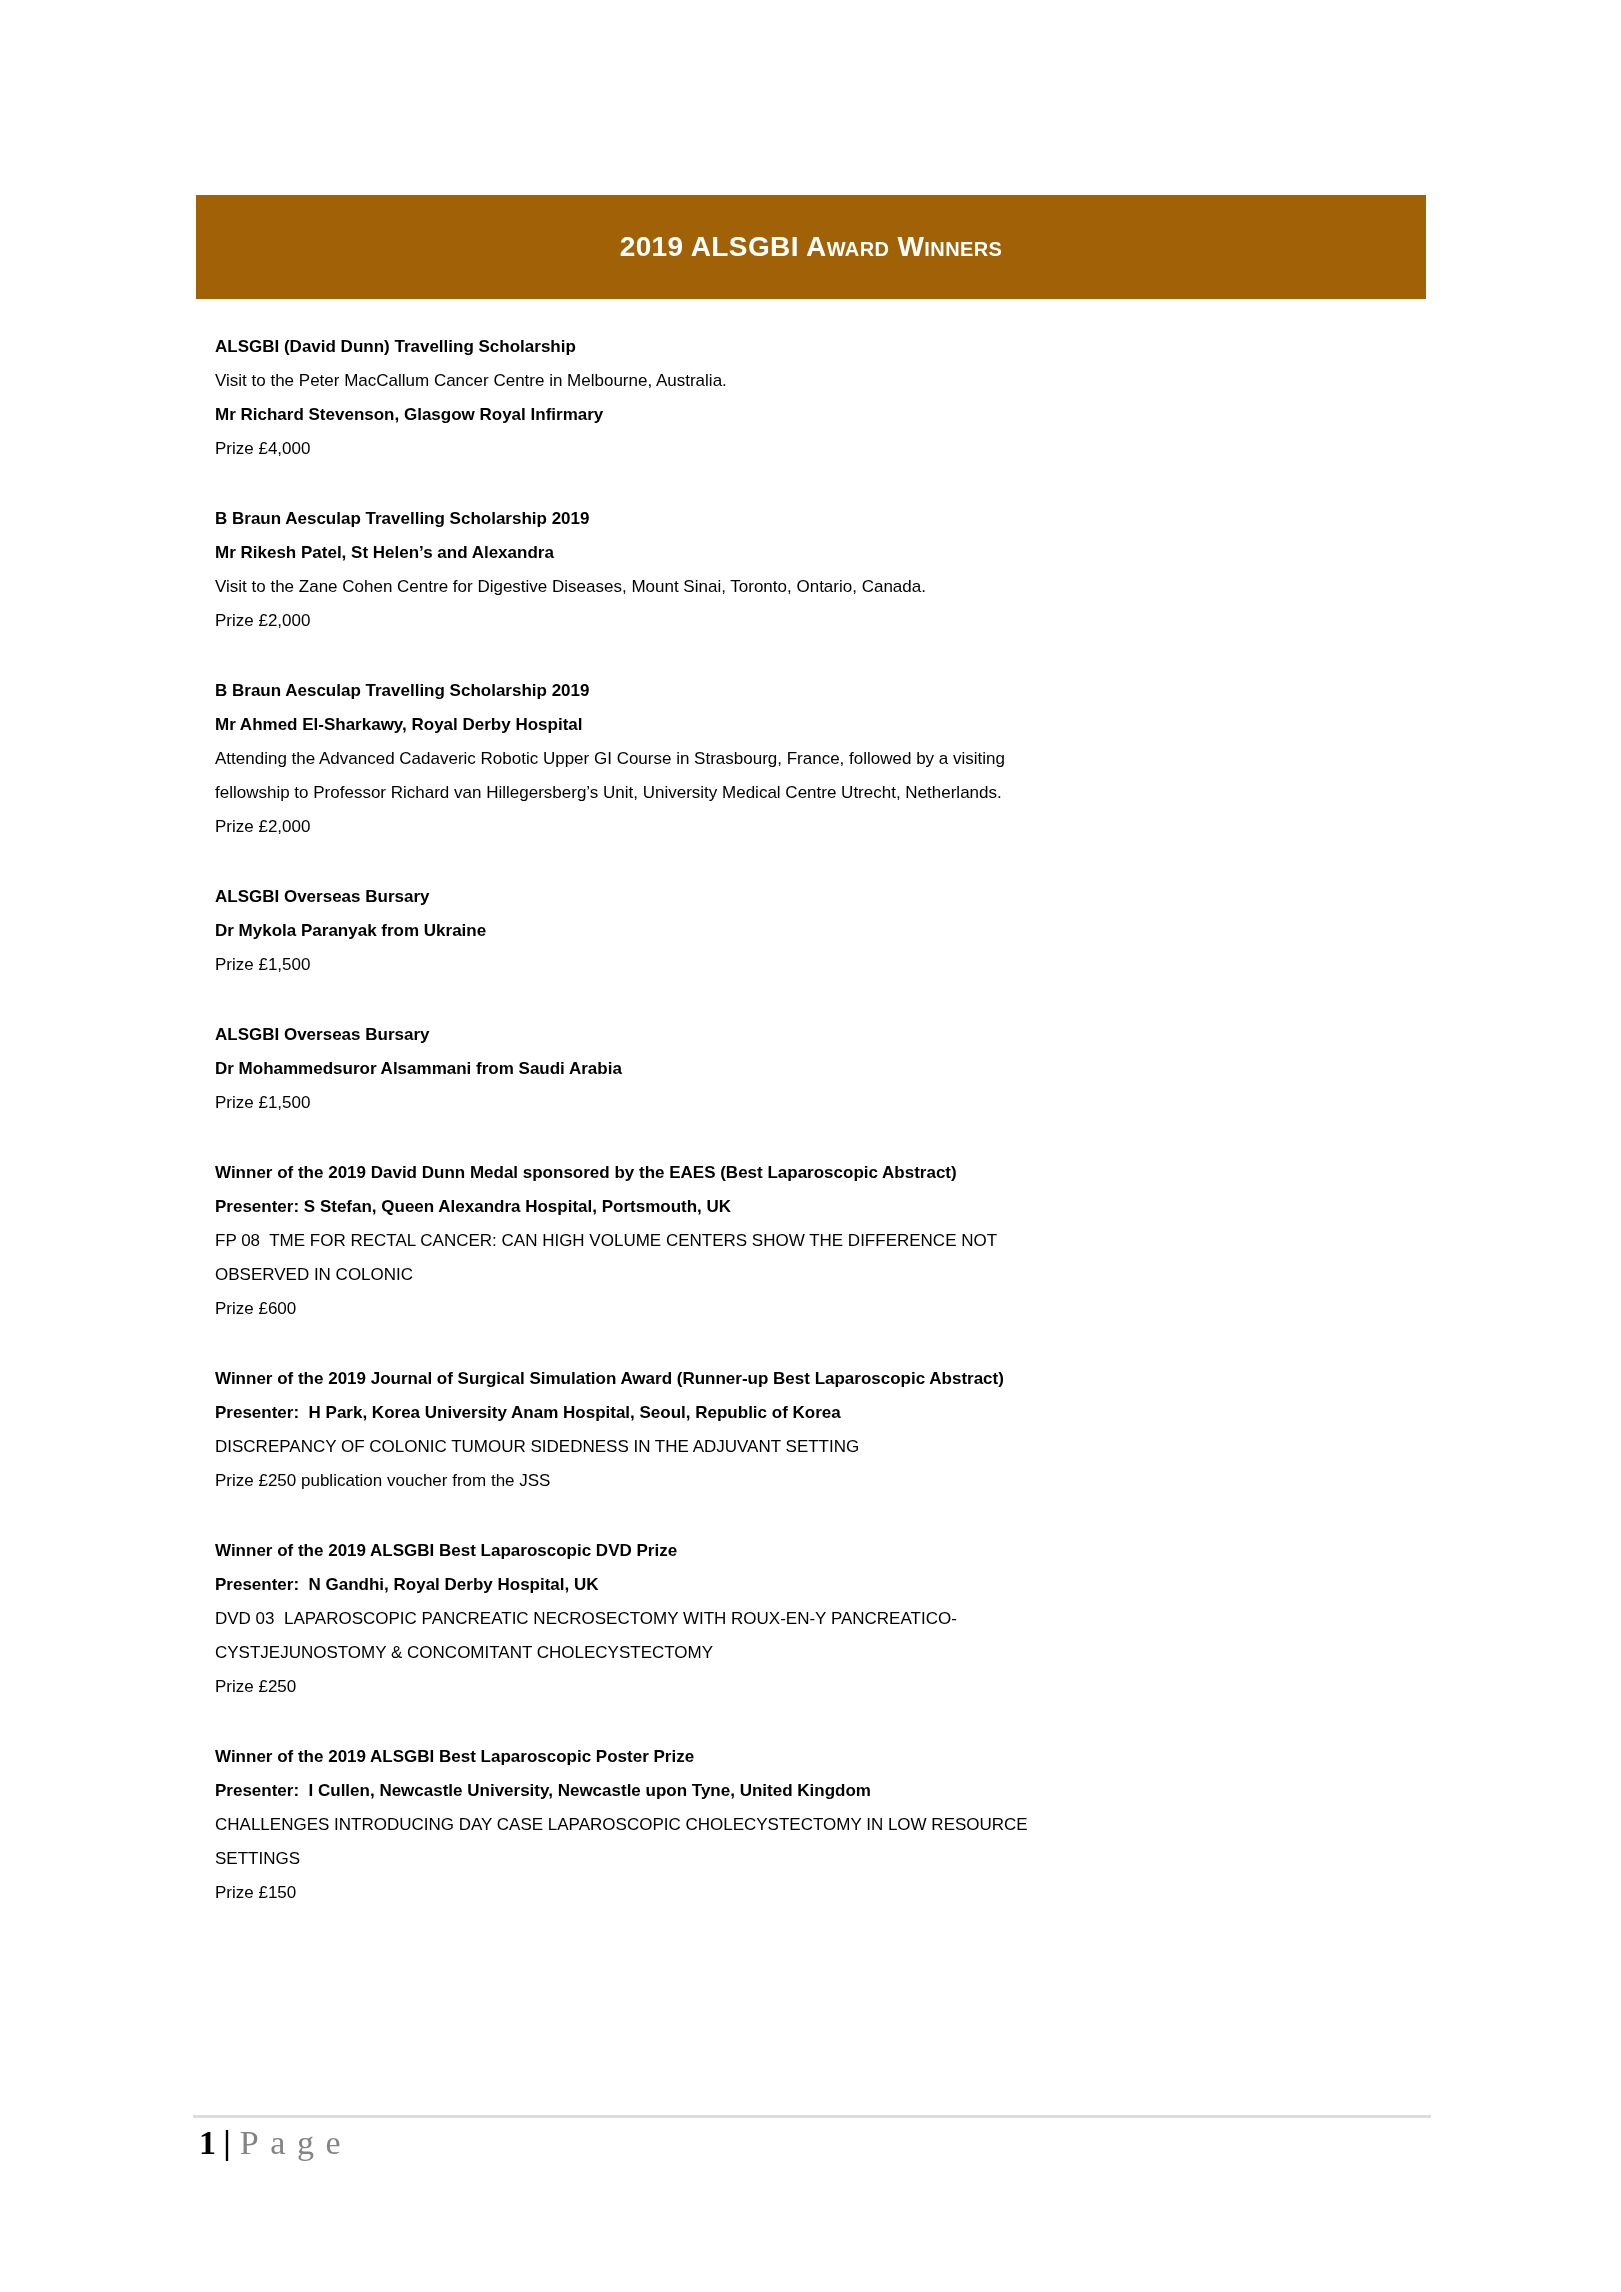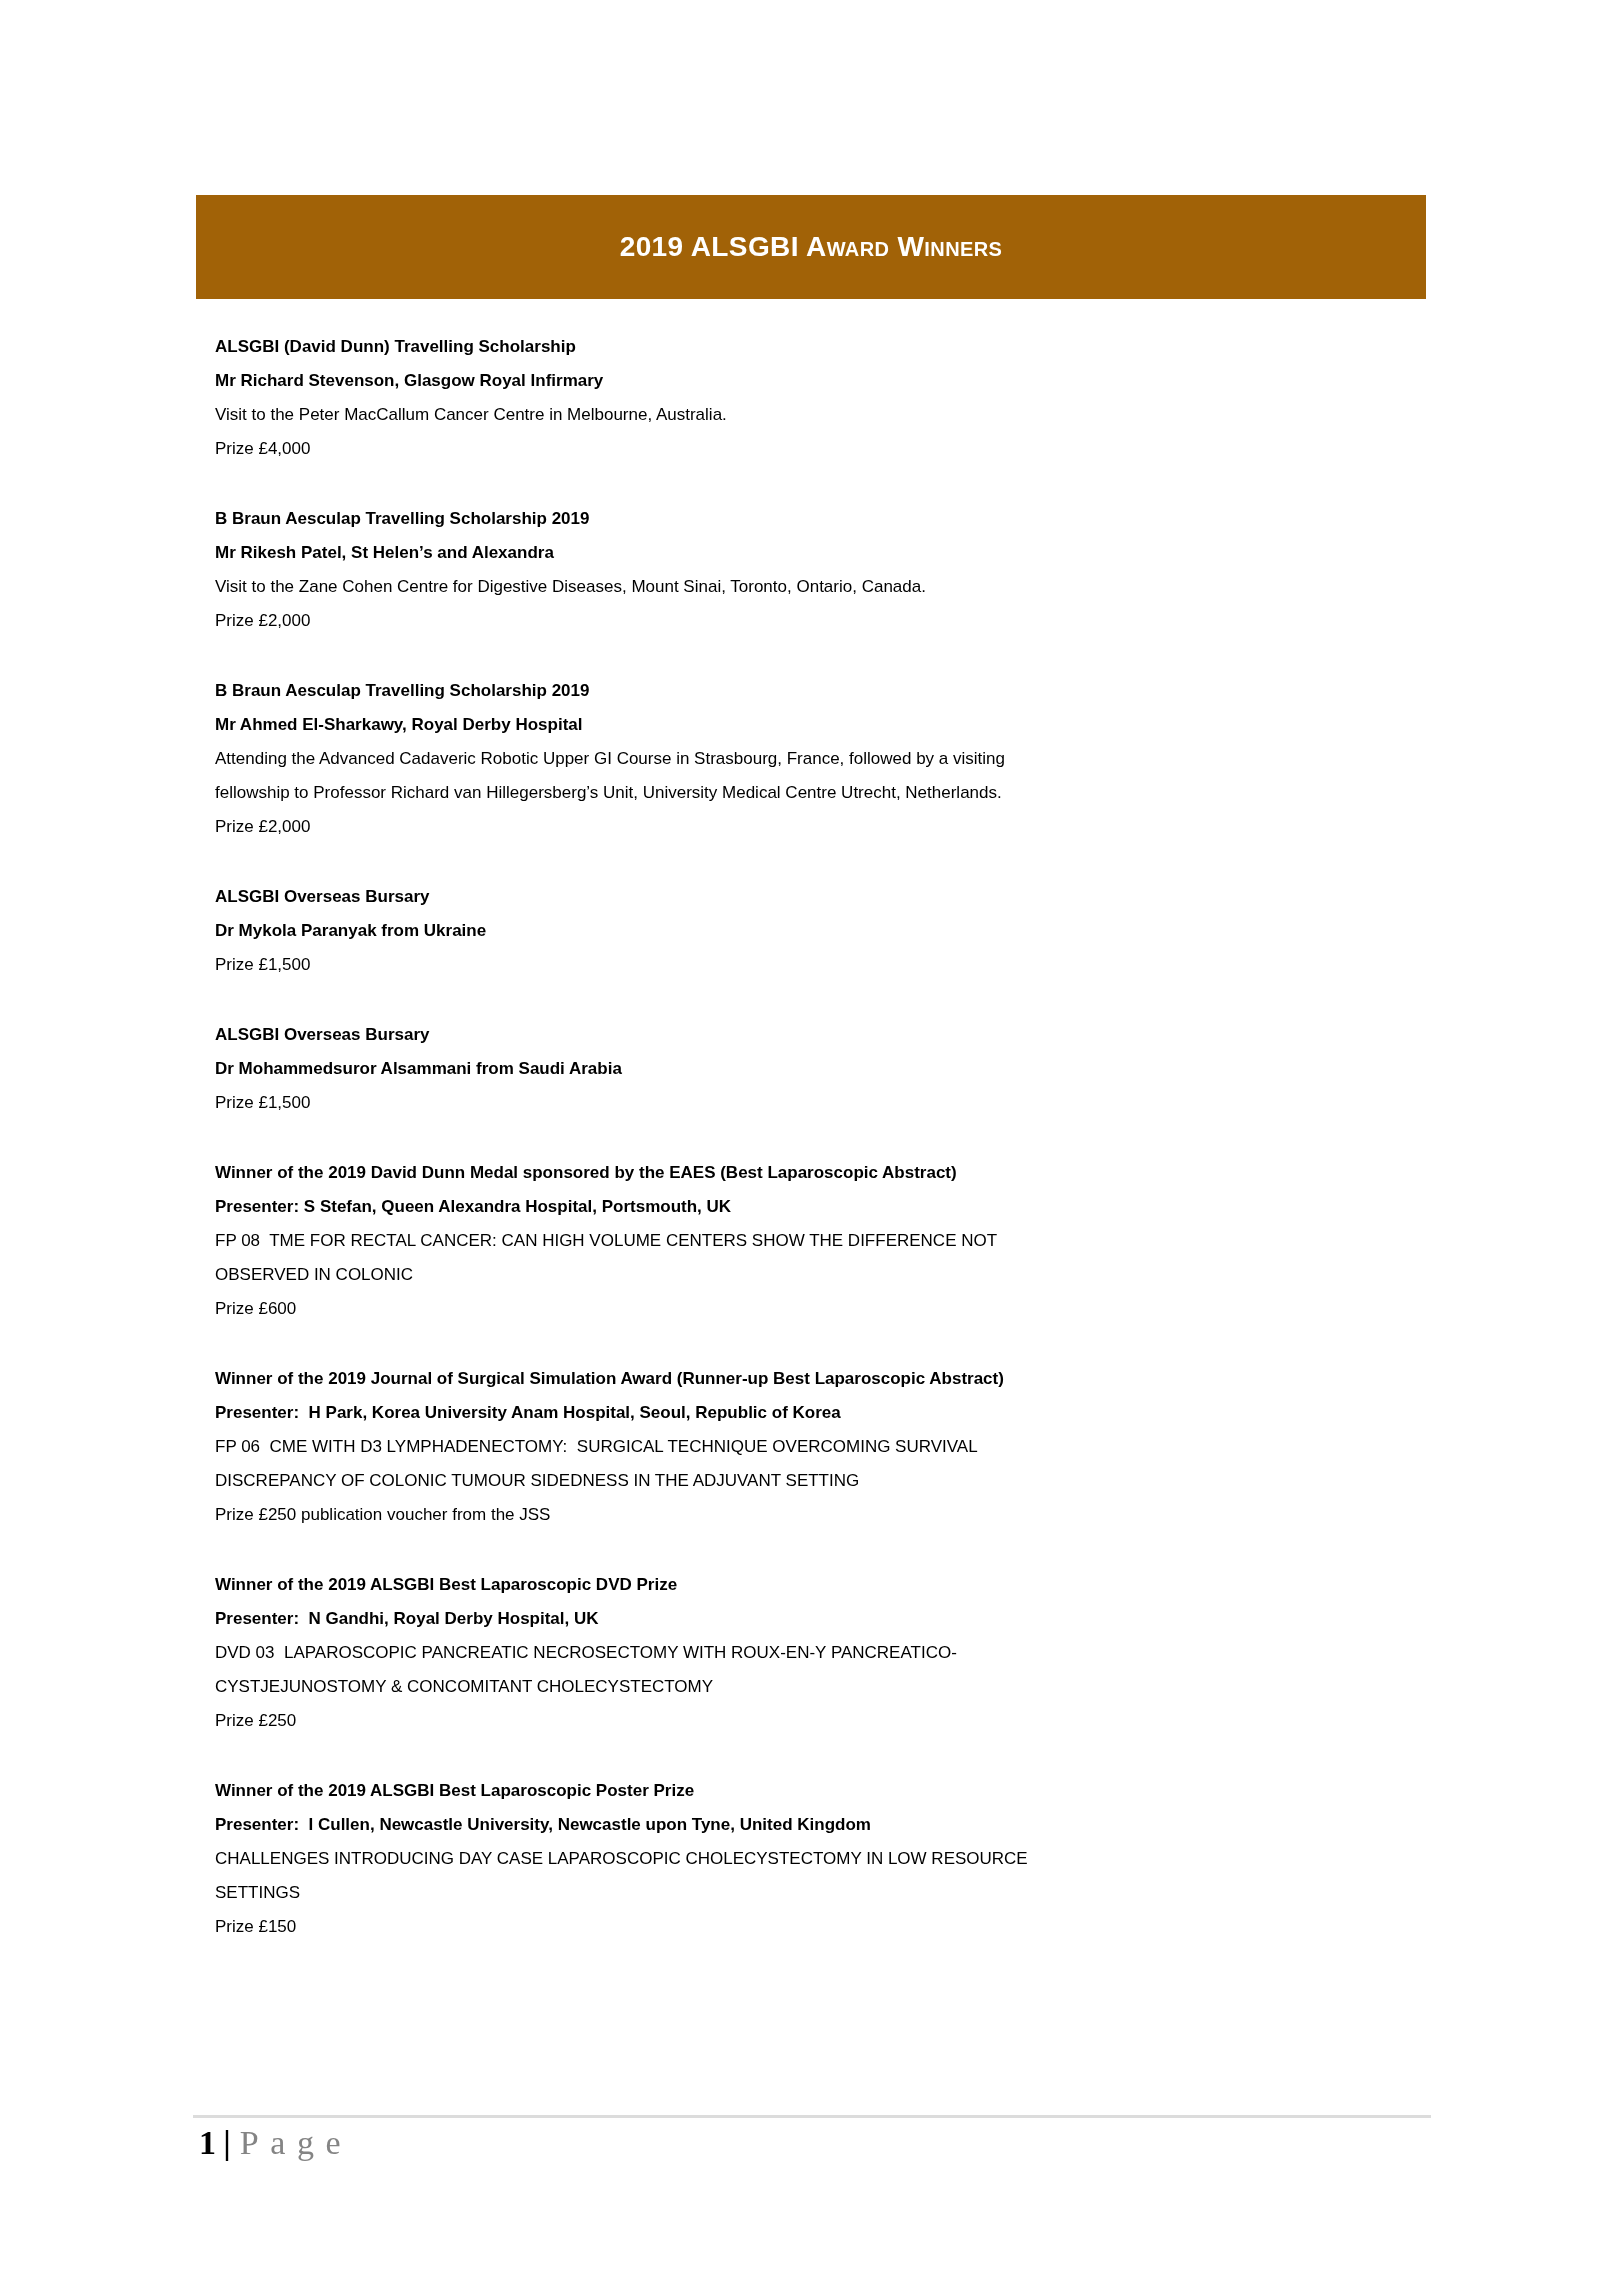--- a/index.html
+++ b/index.html
@@ -84,22 +84,22 @@
 
 <div class="page">
 
   <div class="header-bar" style="background: #a16207;">
     <span class="doc-title" style="color: rgb(255, 255, 255);">2019 ALSGBI Award Winners</span>
   </div>
 
   <div class="content" id="awards-container">
       <div class="award">
         <div class="line bold">ALSGBI (David Dunn) Travelling Scholarship</div>
+        <div class="line">Visit to the Peter MacCallum Cancer Centre in Melbourne, Australia.</div>
         <div class="line bold">Mr Richard Stevenson, Glasgow Royal Infirmary</div>
-        <div class="line">Visit to the Peter MacCallum Cancer Centre in Melbourne, Australia.</div>
         <div class="line">Prize £4,000</div>
       </div>
       <div class="award">
         <div class="line bold">B Braun Aesculap Travelling Scholarship 2019</div>
         <div class="line bold">Mr Rikesh Patel, St Helen’s and Alexandra</div>
         <div class="line">Visit to the Zane Cohen Centre for Digestive Diseases, Mount Sinai, Toronto, Ontario, Canada.</div>
         <div class="line">Prize £2,000</div>
       </div>
       <div class="award">
         <div class="line bold">B Braun Aesculap Travelling Scholarship 2019</div>
@@ -121,21 +121,20 @@
       <div class="award">
         <div class="line bold">Winner of the 2019 David Dunn Medal sponsored by the EAES (Best Laparoscopic Abstract)</div>
         <div class="line bold">Presenter: S Stefan, Queen Alexandra Hospital, Portsmouth, UK</div>
         <div class="line">FP 08  TME FOR RECTAL CANCER: CAN HIGH VOLUME CENTERS SHOW THE DIFFERENCE NOT</div>
         <div class="line">OBSERVED IN COLONIC</div>
         <div class="line">Prize £600</div>
       </div>
       <div class="award">
         <div class="line bold">Winner of the 2019 Journal of Surgical Simulation Award (Runner-up Best Laparoscopic Abstract)</div>
         <div class="line bold">Presenter:  H Park, Korea University Anam Hospital, Seoul, Republic of Korea</div>
-        <div class="line">FP 06  CME WITH D3 LYMPHADENECTOMY:  SURGICAL TECHNIQUE OVERCOMING SURVIVAL</div>
         <div class="line">DISCREPANCY OF COLONIC TUMOUR SIDEDNESS IN THE ADJUVANT SETTING</div>
         <div class="line">Prize £250 publication voucher from the JSS</div>
       </div>
       <div class="award">
         <div class="line bold">Winner of the 2019 ALSGBI Best Laparoscopic DVD Prize</div>
         <div class="line bold">Presenter:  N Gandhi, Royal Derby Hospital, UK</div>
         <div class="line">DVD 03  LAPAROSCOPIC PANCREATIC NECROSECTOMY WITH ROUX-EN-Y PANCREATICO-</div>
         <div class="line">CYSTJEJUNOSTOMY &amp; CONCOMITANT CHOLECYSTECTOMY</div>
         <div class="line">Prize £250</div>
       </div>

